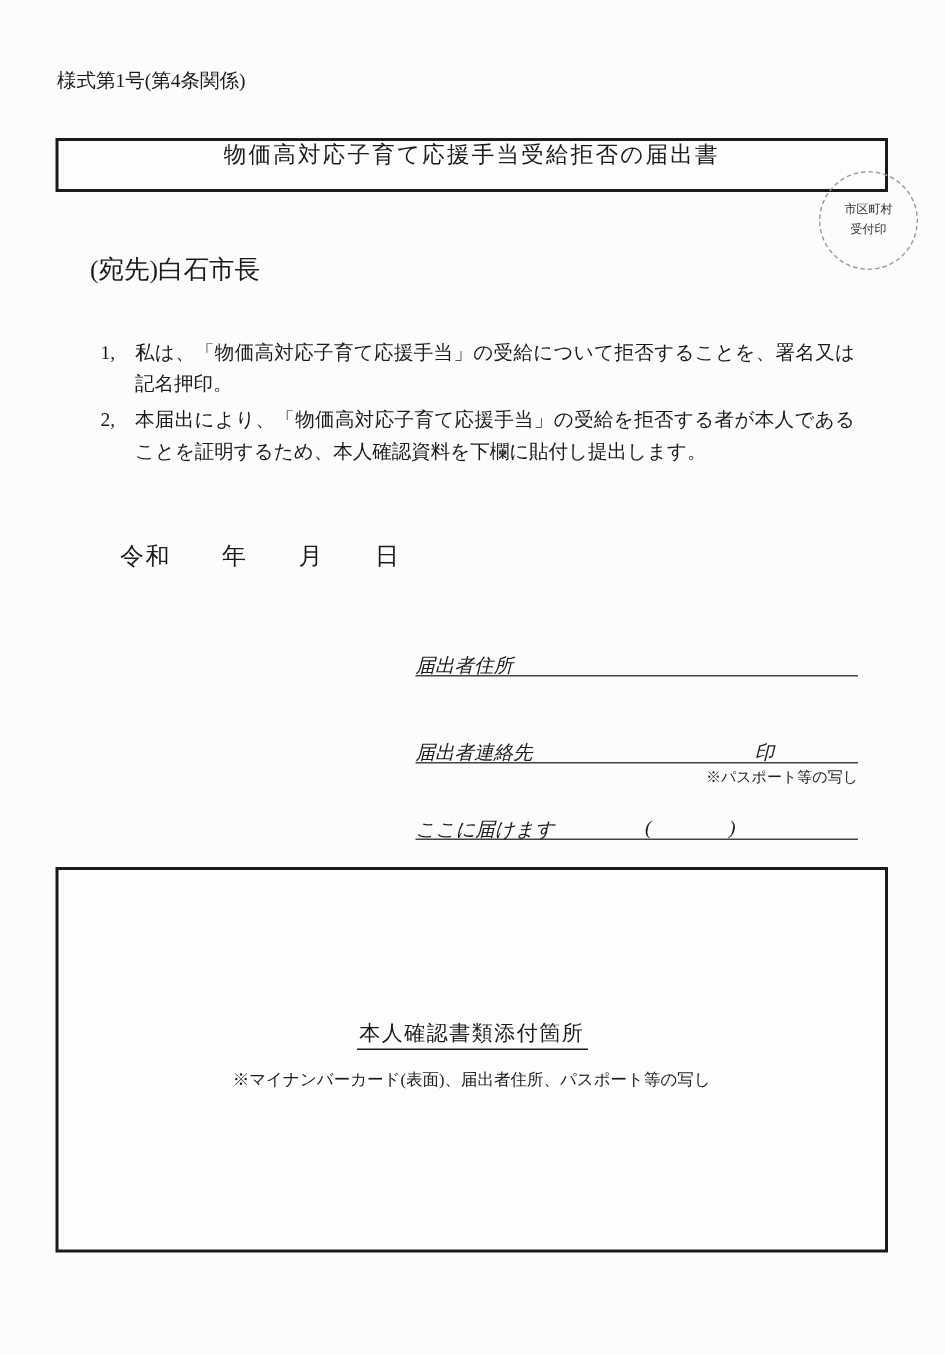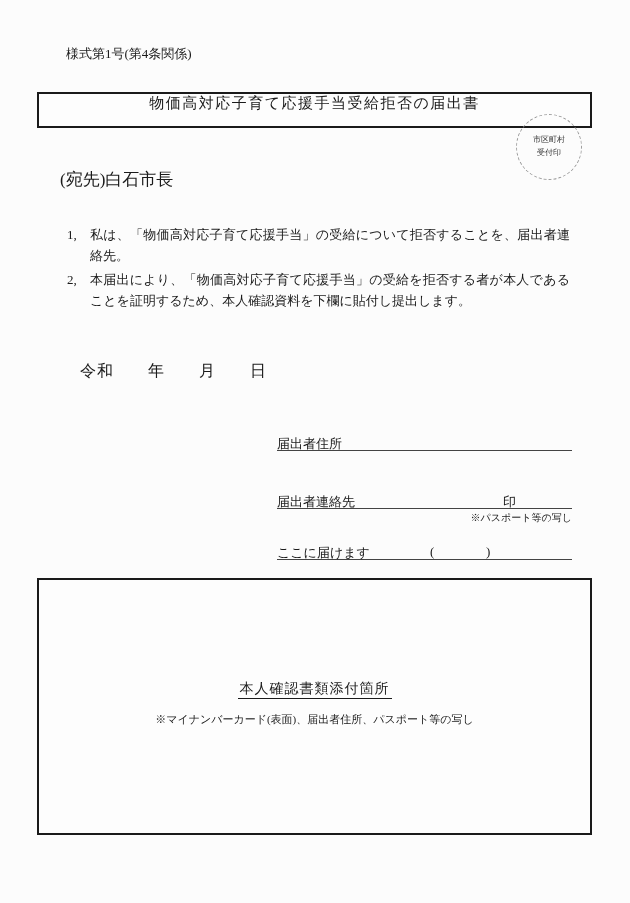--- a/index.html
+++ b/index.html
@@ -4,43 +4,43 @@
 <style>
   html,body{margin:0;padding:0;background:#e8e8e8;}
   .page{
     position:relative;
     width:630px;height:903px;
     background:#fcfcfc;
     font-family:"Liberation Serif","DejaVu Serif",serif;
     color:#1a1a1a;
     overflow:hidden;
   }
-  .form-number{position:absolute;left:38px;top:45px;font-size:13px;margin-left:28px;}
+  .form-number{position:absolute;left:38px;top:45px;font-size:13px;}
   .title-box{
     position:absolute;left:37px;top:92px;width:555px;height:36px;
     border:2px solid #1a1a1a;box-sizing:border-box;background:#fdfdfd;
     display:flex;align-items:flex-start;justify-content:center;
     font-size:15px;letter-spacing:1.5px;
   }
   .stamp-circle{
-    position:absolute;left:516px;top:114px;width:64px;height:64px;
+    position:absolute;left:546px;top:114px;width:64px;height:64px;
     border:1px dashed #999;border-radius:50%;
     display:flex;flex-direction:column;align-items:center;justify-content:center;
     font-size:8px;line-height:1.6;color:#333;text-align:center;
   }
   .addressee{position:absolute;left:60px;top:168px;font-size:17px;}
   .list-item{position:absolute;display:flex;font-size:13px;line-height:21px;}
   .list-item .num{width:23px;flex:0 0 23px;}
   .list-item .txt{width:480px;text-align:justify;}
   .item-1{left:67px;top:224px;}
   .item-2{left:67px;top:269px;}
   .date-line{position:absolute;left:80px;top:361px;font-size:16px;letter-spacing:1px;}
   .field-line{
     position:absolute;left:277px;width:295px;
-    border-bottom:1px solid #444;font-size:13px;height:15px;
+    border-bottom:1px solid #444;font-size:13px;height:15px;font-style:italic;
   }
   .field-address{top:435px;}
   .field-name{top:493px;}
   .field-contact{top:544px;}
   .seal{position:absolute;left:226px;top:0;}
   .paren-open{position:absolute;left:153px;top:0;}
   .paren-close{position:absolute;left:209px;top:0;}
   .seal-note{
     position:absolute;left:277px;top:511px;width:295px;
     text-align:right;font-size:10px;color:#222;
@@ -70,21 +70,21 @@
 
   <div class="stamp-circle">
     <span>市区町村</span>
     <span>受付印</span>
   </div>
 
   <div class="addressee">(宛先)白石市長</div>
 
   <div class="list-item item-1">
     <span class="num">1,</span>
-    <span class="txt">私は、「物価高対応子育て応援手当」の受給について拒否することを、届出者連絡先。</span>
+    <span class="txt">私は、「物価高対応子育て応援手当」の受給について拒否することを、署名又は記名押印。</span>
   </div>
 
   <div class="list-item item-2">
     <span class="num">2,</span>
     <span class="txt">本届出により、「物価高対応子育て応援手当」の受給を拒否する者が本人であることを証明するため、本人確認資料を下欄に貼付し提出します。</span>
   </div>
 
   <div class="date-line">令和　　年　　月　　日</div>
 
   <div class="field-line field-address">

